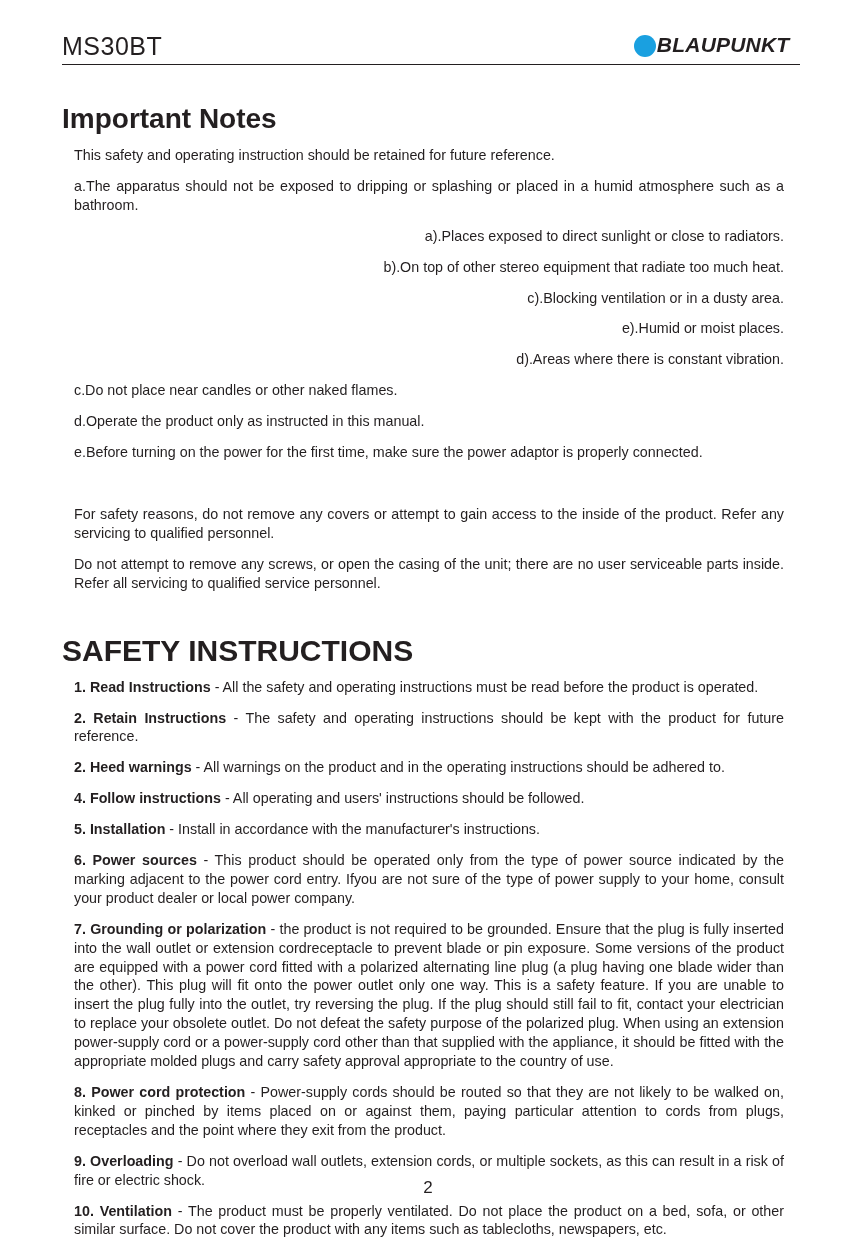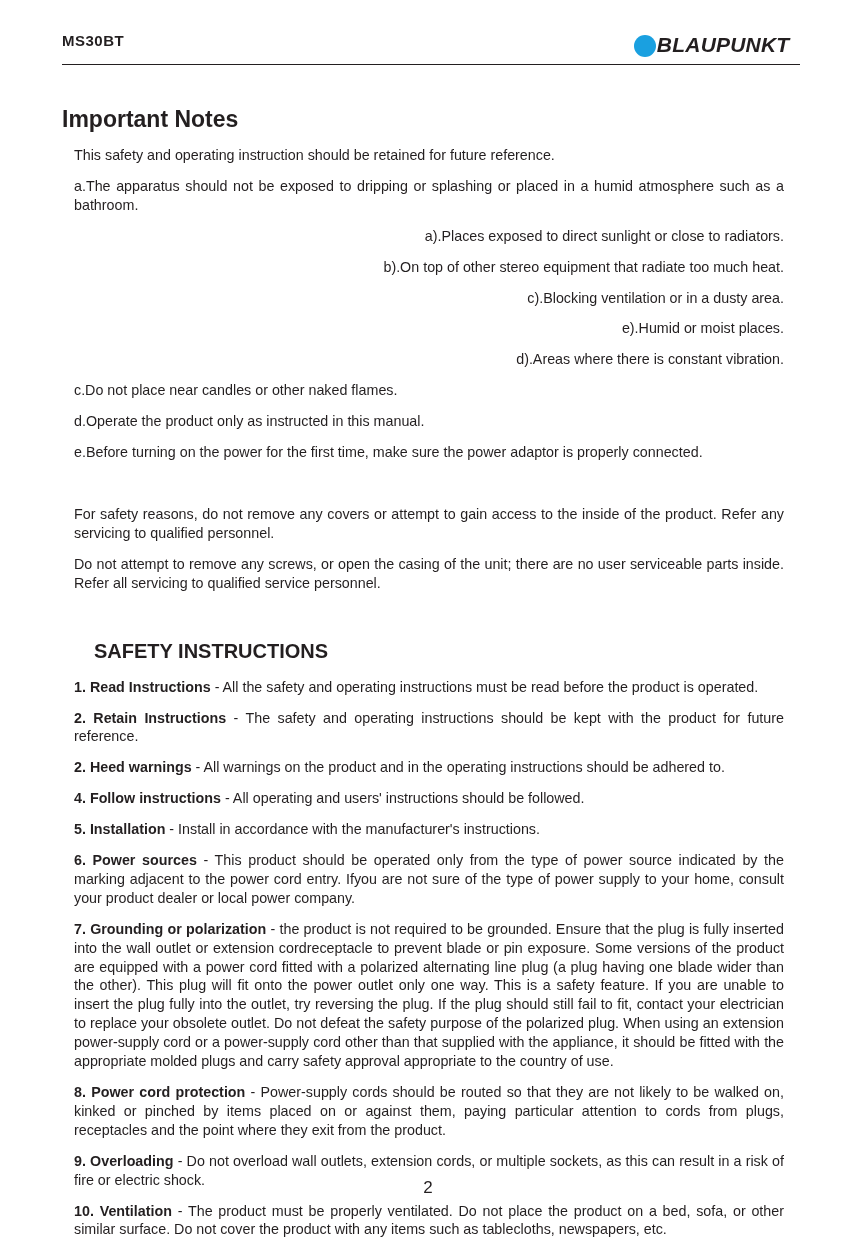--- a/index.html
+++ b/index.html
@@ -1,30 +1,30 @@
 <!DOCTYPE html>
 <html><head>
 <meta charset="utf-8">
 <style>
   html, body { margin: 0; padding: 0; background: #ffffff; }
   body { width: 856px; height: 1240px; position: relative; overflow: hidden;
          font-family: "Liberation Sans", sans-serif; color: #231f20; }
   .header { position: absolute; left: 62px; right: 56px; top: 30px; height: 34px; border-bottom: 1.5px solid #231f20; }
-  .model { position: absolute; left: 0; top: 2px; font-size: 15px; font-weight: bold; letter-spacing: 0.5px; }
+  .model { position: absolute; left: 0; top: 2px; font-size: 25px; font-weight: normal; letter-spacing: 0.5px; }
   .brand { position: absolute; right: 14px; top: 4px; display: flex; align-items: center; }
   .brand-dot { width: 22px; height: 22px; border-radius: 50%; background: #1aa0e0; margin-right: 4px; }
   .brand-text { font-size: 20px; font-weight: bold; font-style: italic; letter-spacing: 0.2px; transform: scaleX(1.05); }
   .content { position: absolute; left: 62px; width: 734px; top: 104px; font-size: 14.3px; line-height: 18.9px; }
-  h1 { font-size: 23px; font-weight: bold; margin: 0 0 7px 0; line-height: 30px; }
+  h1 { font-size: 28px; font-weight: bold; margin: 0 0 7px 0; line-height: 30px; }
   p { margin: 12px; }
   .justify { text-align: justify; text-align-last: left; }
   .sublist { margin: 8px 0 8px 15px; text-align: right; }
   .gap { height: 19px; }
   .gap2 { height: 31px; }
-  .h2 { font-size: 20px; margin-bottom: 0; margin-left: 32px; }
+  .h2 { font-size: 30px; margin-bottom: 0; }
   b { font-weight: bold; }
   .pagenum { position: absolute; left: 0; right: 0; top: 1178px; text-align: center; font-size: 17px; }
 </style>
 </head>
 <body>
 
 <div class="header">
   <div class="model">MS30BT</div>
   <div class="brand">
     <span class="brand-dot"></span>

